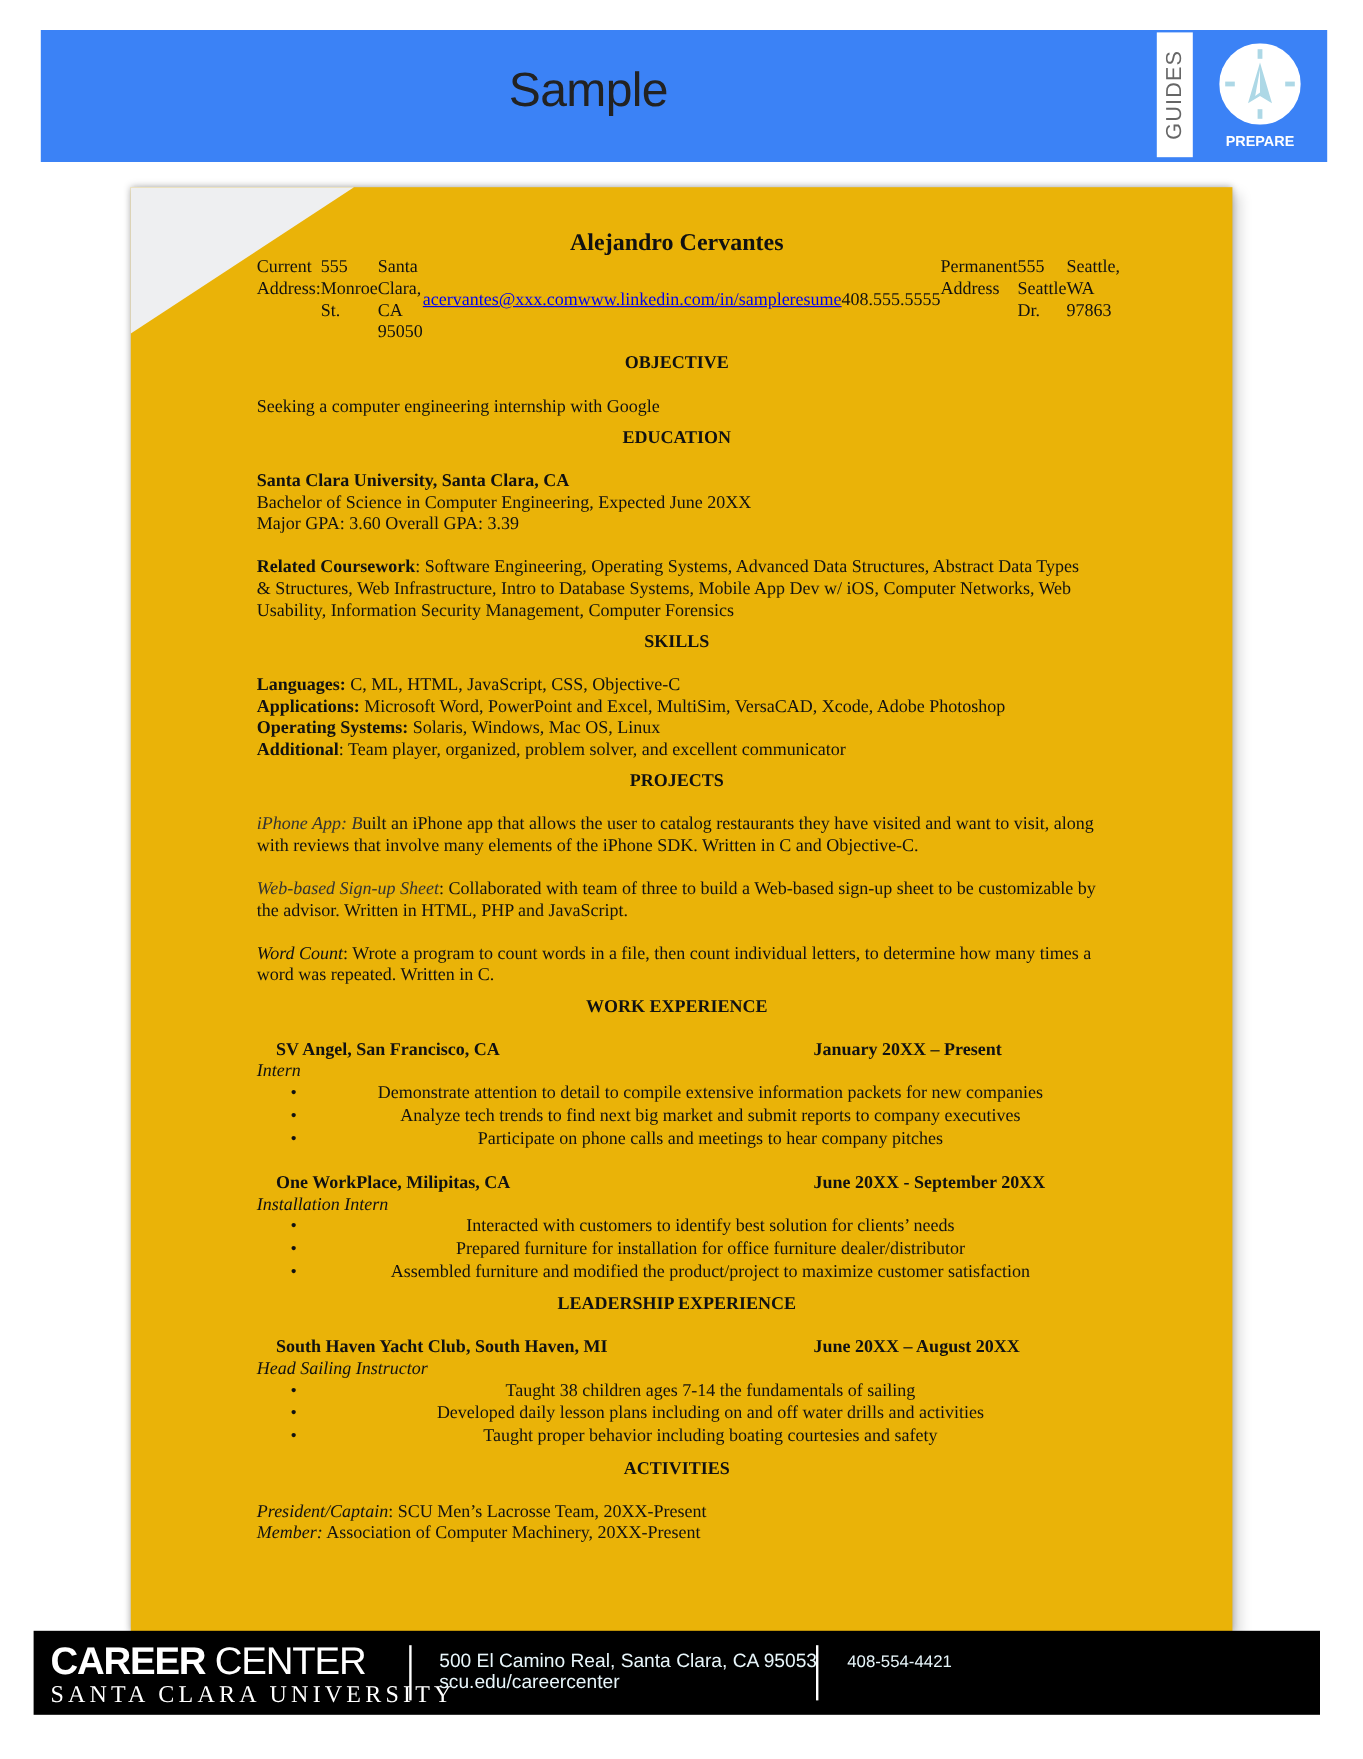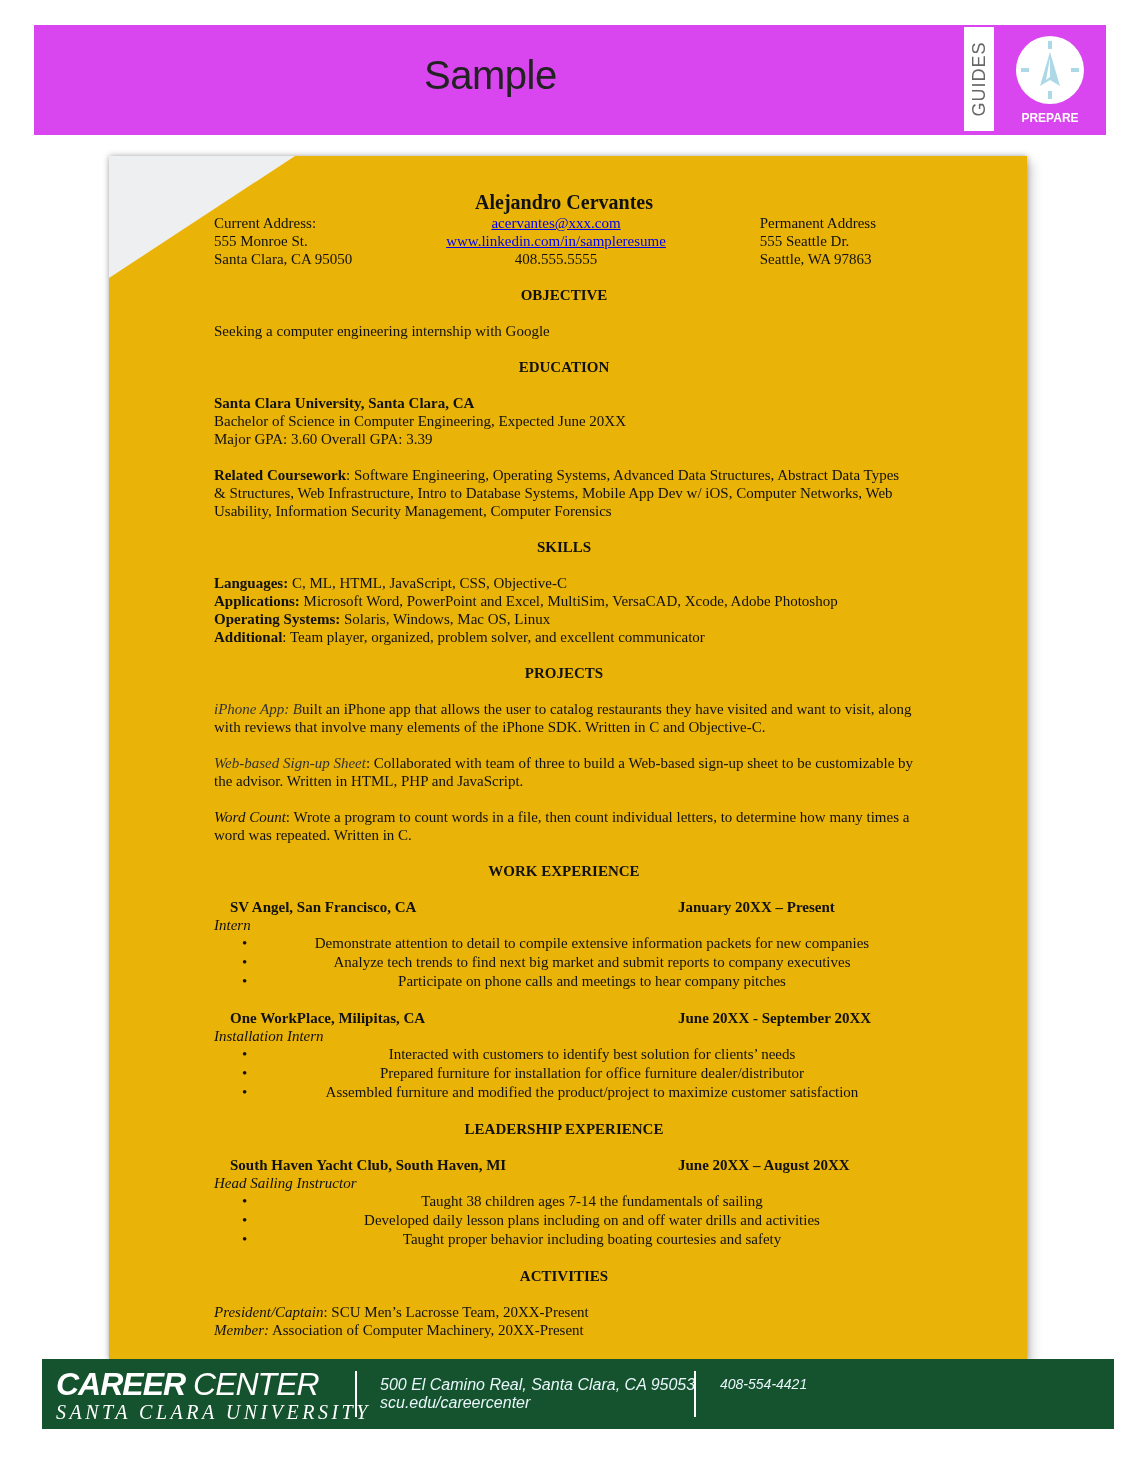--- a/index.html
+++ b/index.html
@@ -1,41 +1,41 @@
 <!DOCTYPE html>
 <html><head>
 <meta charset="utf-8">
 <style>
   html,body{margin:0;padding:0;}
   body{width:1136px;height:1466px;background:#fff;position:relative;overflow:hidden;font-family:"Liberation Serif",serif;color:#111;}
-  .topbar{position:absolute;left:34px;top:25px;width:1072px;height:110px;background:#d946ef;}
+  .topbar{position:absolute;left:34px;top:25px;width:1072px;height:110px;background:#3b82f6;}
   .topbar .title{position:absolute;left:390px;top:28px;font-family:"Liberation Sans",sans-serif;font-size:40px;color:#222;letter-spacing:-0.5px;}
   .guides{position:absolute;left:930px;top:2px;width:30px;height:104px;background:#fff;}
   .guides span{position:absolute;left:50%;top:50%;transform:translate(-50%,-50%) rotate(-90deg);font-family:"Liberation Sans",sans-serif;font-size:18px;letter-spacing:1px;color:#666;white-space:nowrap;}
   .compass{position:absolute;left:982px;top:11px;width:68px;height:68px;}
   .prepare{position:absolute;left:975px;top:86px;width:82px;text-align:center;font-family:"Liberation Sans",sans-serif;font-weight:bold;font-size:12px;color:#fff;}
   .page{position:absolute;left:109px;top:156px;width:918px;height:1204px;background:#eab308;box-shadow:0 0 6px rgba(0,0,0,0.35), 6px 6px 10px rgba(0,0,0,0.15);}
   .fold{position:absolute;left:0;top:0;width:0;height:0;border-top:122px solid #eeeff1;border-right:186px solid transparent;}
   .doc{position:absolute;left:105px;top:34px;width:700px;font-size:15px;line-height:18px;}
   .name{text-align:center;font-weight:bold;font-size:20px;line-height:24px;}
   .header3{display:flex;justify-content:space-between;}
-  .col{display:flex;flex-direction:column;}
+  .col{display:flex;}
   .col.center{align-items:center;}
   .col.right{margin-right:38px;}
   a{color:#0000ee;text-decoration:underline;}
-  .sec{text-align:center;font-weight:bold;margin-top:18px;margin-bottom:18px;}
+  .sec{text-align:center;font-weight:bold;margin-top:8px;margin-bottom:18px;}
   .p{margin:0;}
   .gap{height:18px;}
   .row{display:flex;}
   .row .left{width:448px;font-weight:bold;margin-left:16px;}
   .row .date{font-weight:bold;}
   ul{margin:0;padding-left:56px;list-style:none;}
   ul li{position:relative;line-height:19px;text-align:center;}
   ul li:before{content:"\2022";position:absolute;left:-28px;}
-  .footer{position:absolute;left:42px;top:1359px;width:1072px;height:70px;background:#14532d;color:#fff;font-family:"Liberation Sans",sans-serif;font-style:italic;}
+  .footer{position:absolute;left:28px;top:1359px;width:1072px;height:70px;background:#000000;color:#fff;font-family:"Liberation Sans",sans-serif;}
   .cc{position:absolute;left:14px;top:8px;font-size:32px;letter-spacing:-1px;line-height:34px;}
   .cc b{font-weight:bold;}
   .cc span{font-weight:normal;}
   .scu{position:absolute;left:14px;top:42px;font-family:"Liberation Serif",serif;font-size:20px;letter-spacing:3.5px;}
   .divider{position:absolute;top:12px;width:2px;height:46px;background:#fff;}
   .addr{position:absolute;left:338px;top:17px;font-size:16px;line-height:18px;color:#e8f6fb;}
   .phone{position:absolute;left:678px;top:17px;font-size:14px;color:#e8f6fb;}
 </style>
 </head>
 <body>

